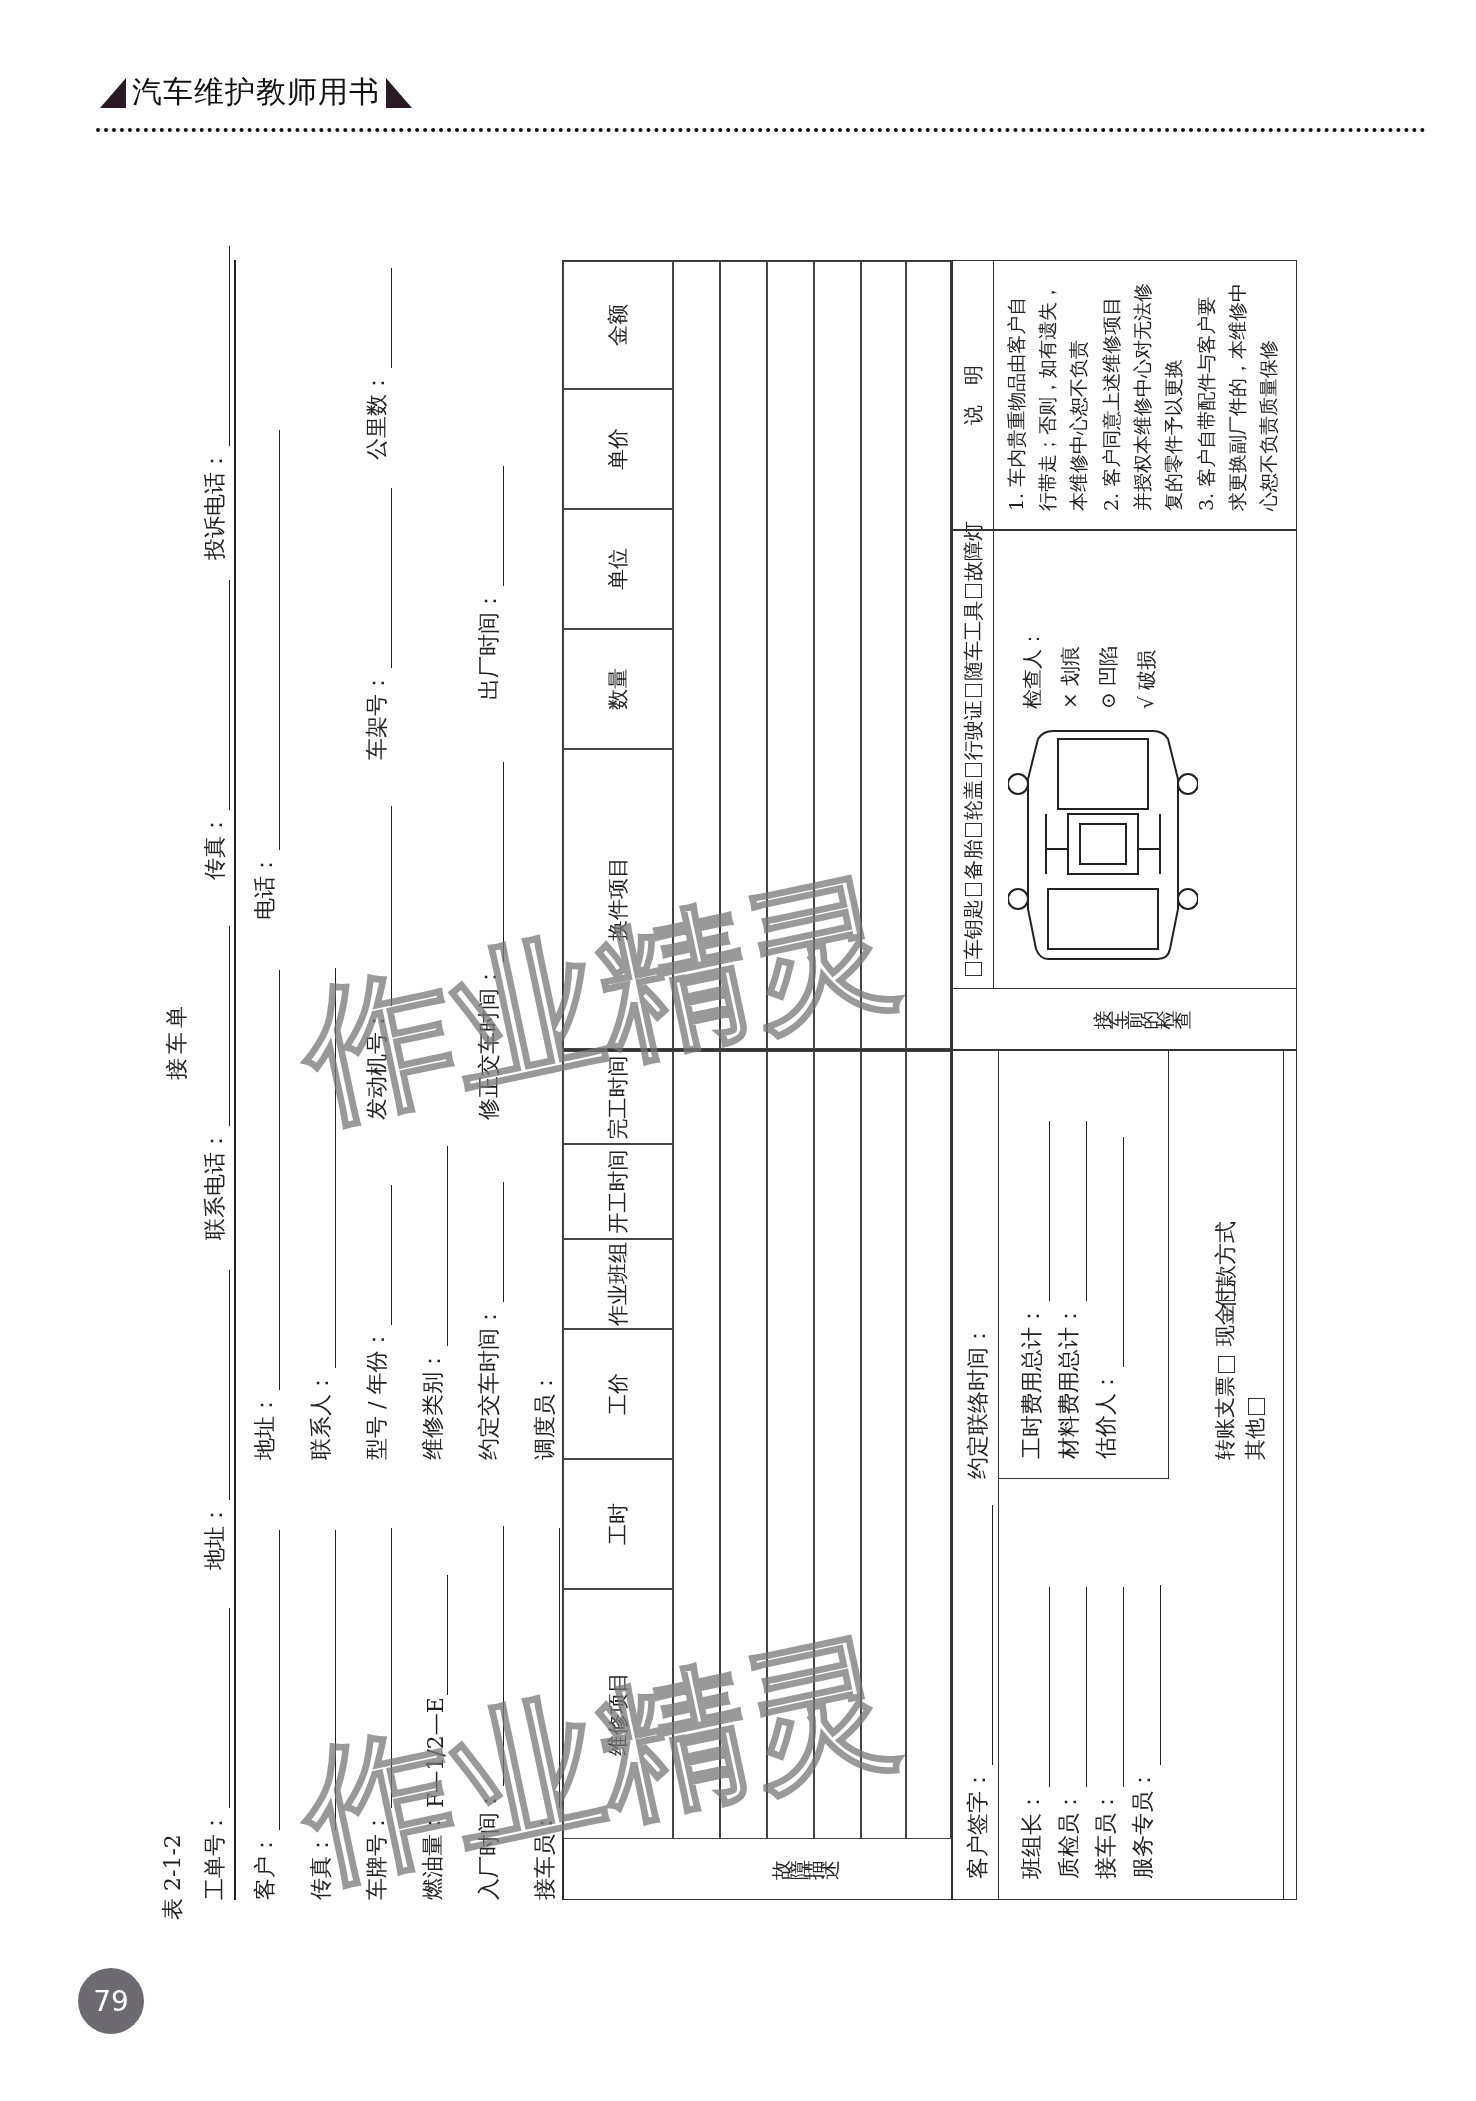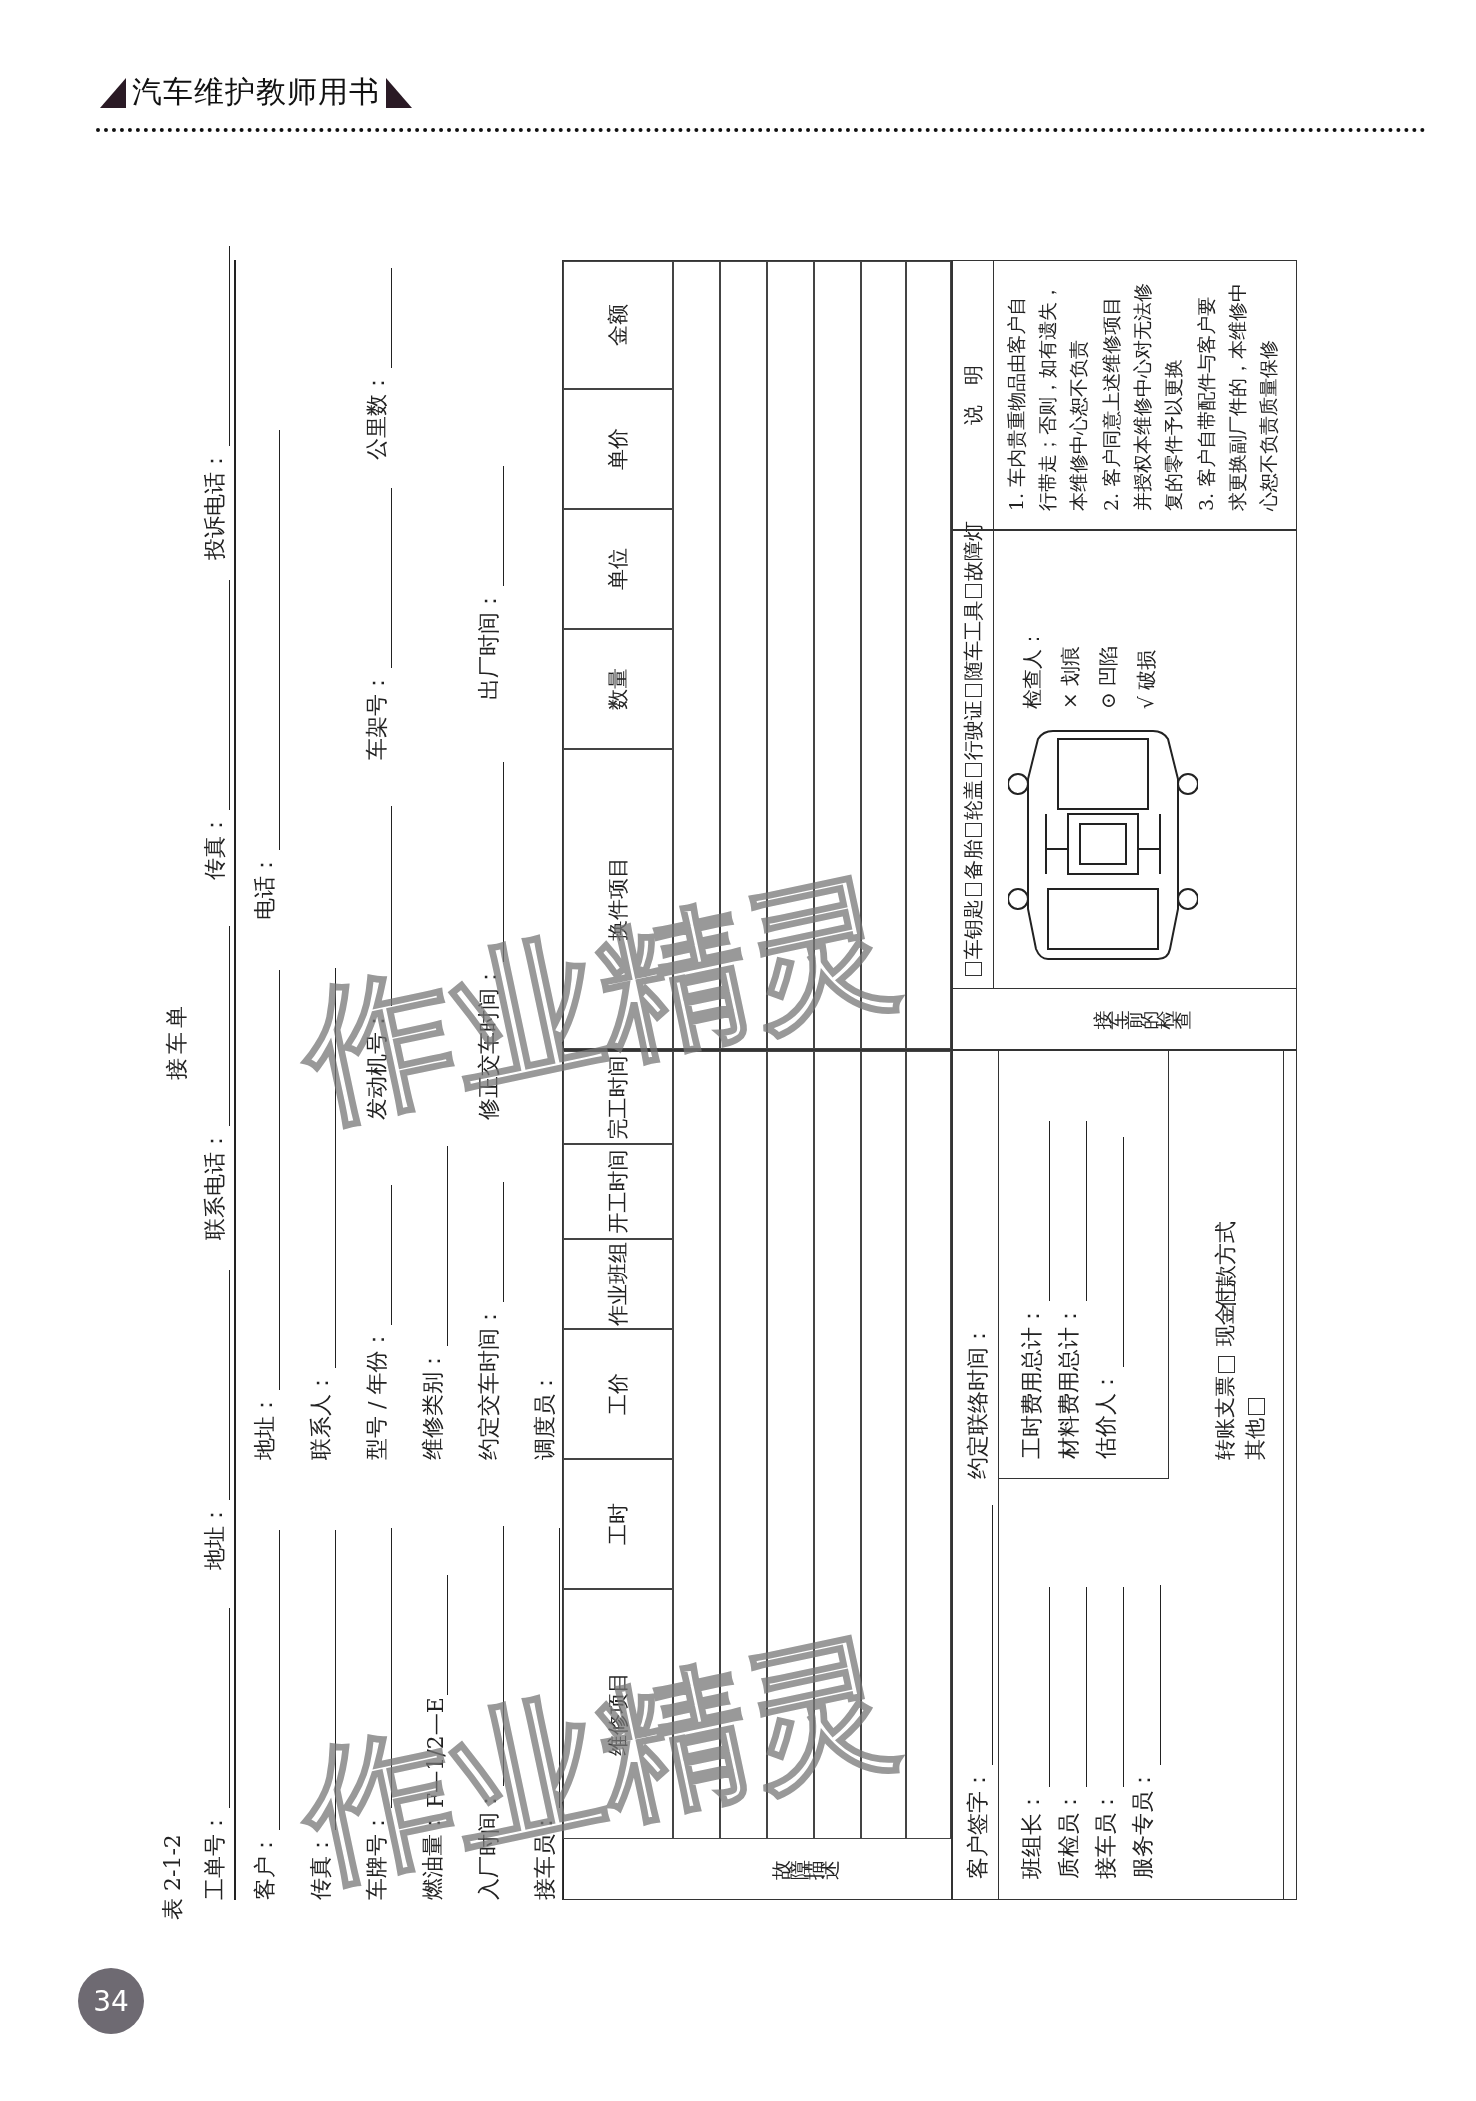--- a/index.html
+++ b/index.html
@@ -40,21 +40,21 @@
 </head>
 <body>
 
 <div class="header">
   <div class="tri-l"></div>
   <span class="header-title">汽车维护教师用书</span>
   <div class="tri-r"></div>
 </div>
 <div class="dotline"></div>
 
-<div class="page-no">34</div>
+<div class="page-no">79</div>
 
 <div class="form-wrap">
   <div class="form">
     <span class="caption" style="left:20px;top:8px">表 2-1-2</span>
     <span class="form-title">接车单</span>
 
     <div class="line-row" style="top:50px;left:40px">
       <span class="fld" style="width:330px">
           <span class="lbl">工单号：</span>
           <span class="blank" style="width:200px"></span>

